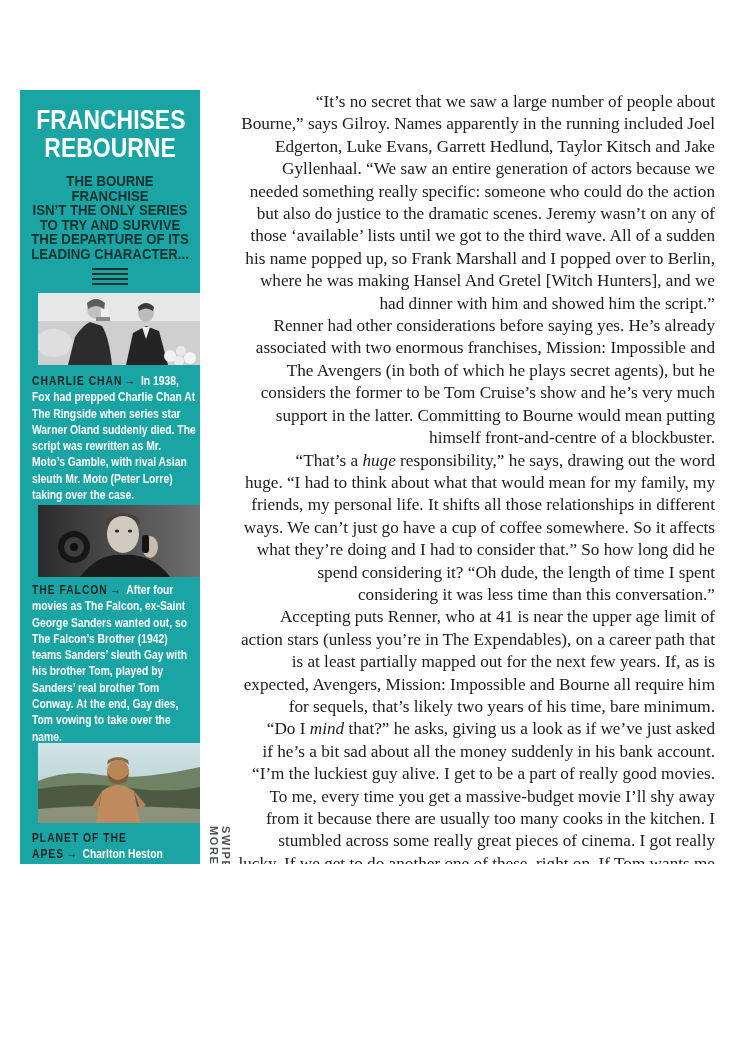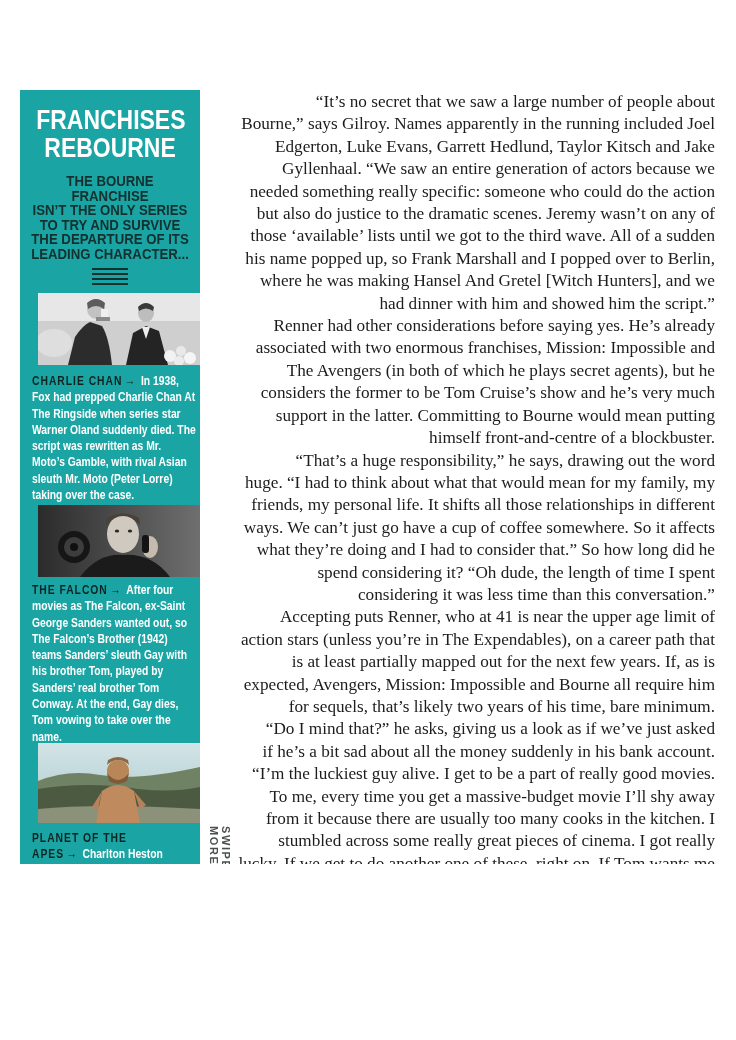--- a/index.html
+++ b/index.html
@@ -31,21 +31,21 @@
   .entry-3{top:740px;}
   .sb-entry b{color:#0e2423;letter-spacing:1.2px;font-weight:bold;}
   .sb-entry .arrow{color:#0e2423;font-weight:bold;margin:0 7px 0 3px;}
 
   
   .article{position:absolute;left:236px;top:91px;width:479px;
            font-family:"Liberation Serif",serif;font-size:17.2px;line-height:22.4px;
            color:#1c1c1c;text-align:left;}
   .article p{margin:0;}
   .article p.ind{text-indent:18px;text-align:right;}
-  .article .it{}
+  .article .it{font-style:italic;}
 
   
   .swipe{position:absolute;left:203px;top:826px;width:26px;}
   .swipe-label{display:block;writing-mode:vertical-rl;margin-left:5px;
                font-size:11px;font-weight:bold;letter-spacing:1.6px;color:#4b4f4f;height:118px;}
   .chevrons{position:absolute;left:1px;top:124px;}
   .chevrons svg{display:block;margin-bottom:1px;}
 
   
   .rule{position:absolute;left:13px;width:715px;height:2px;background:#1d1d1d;}

